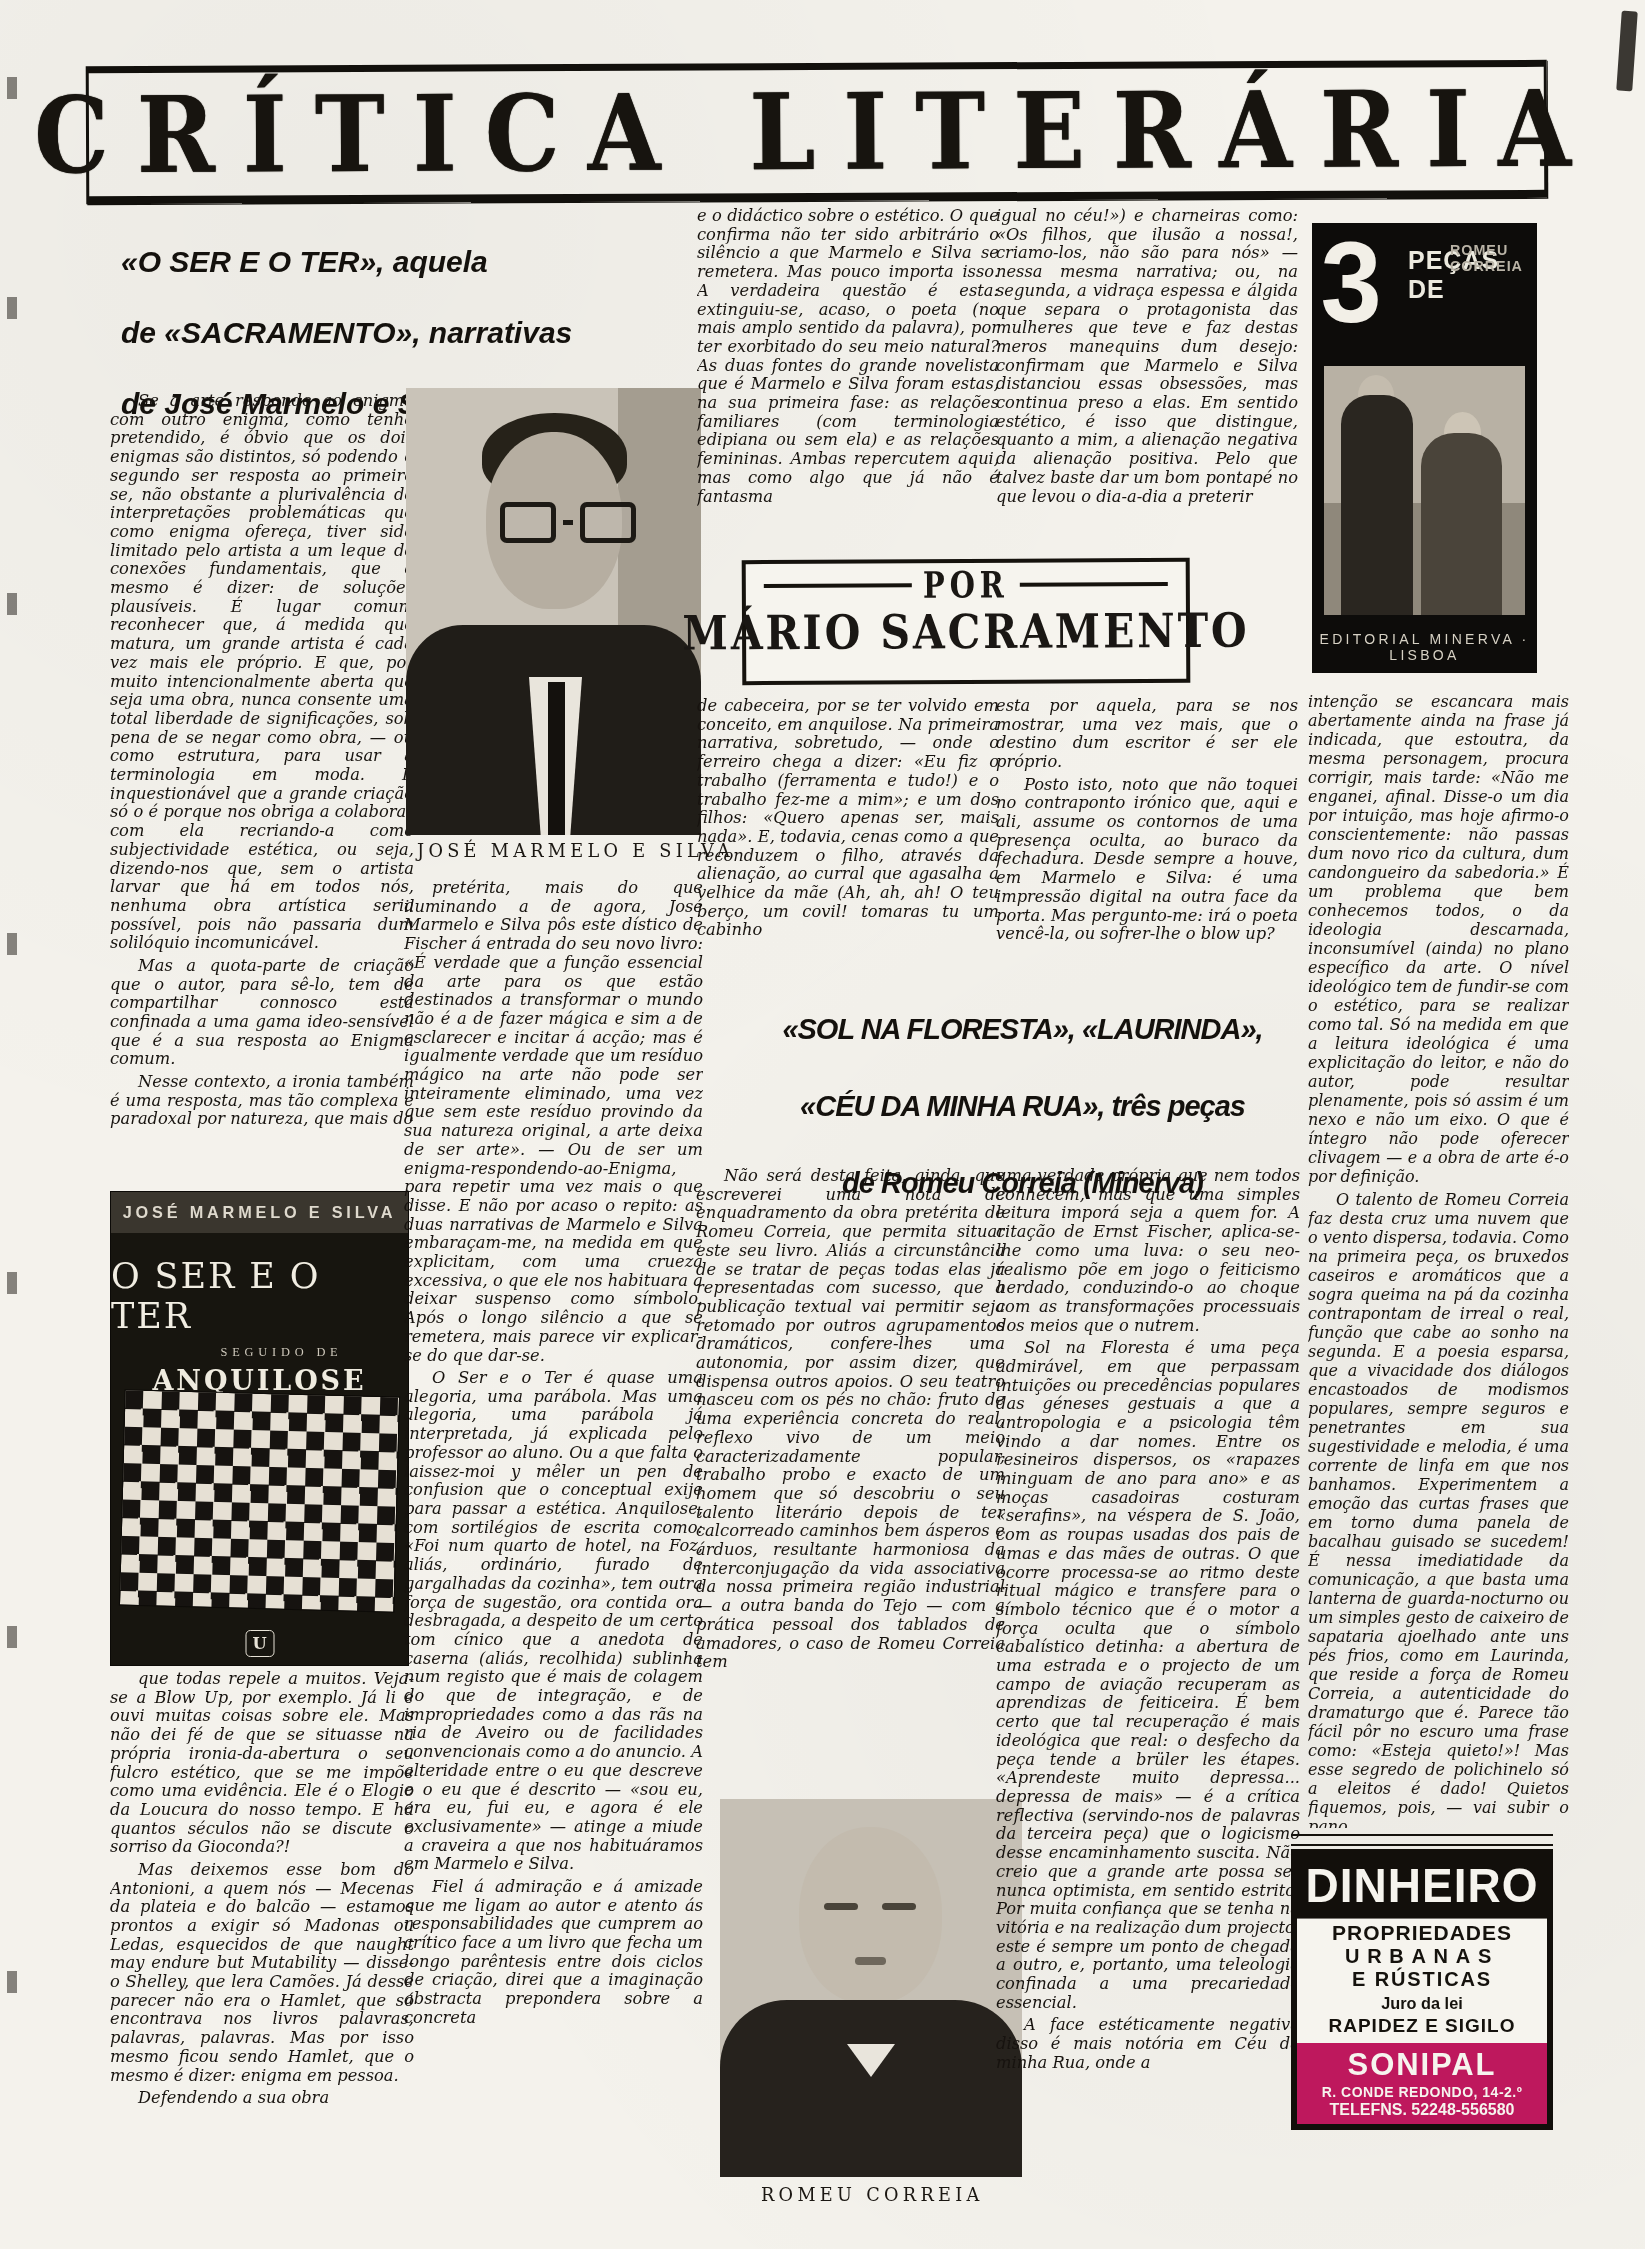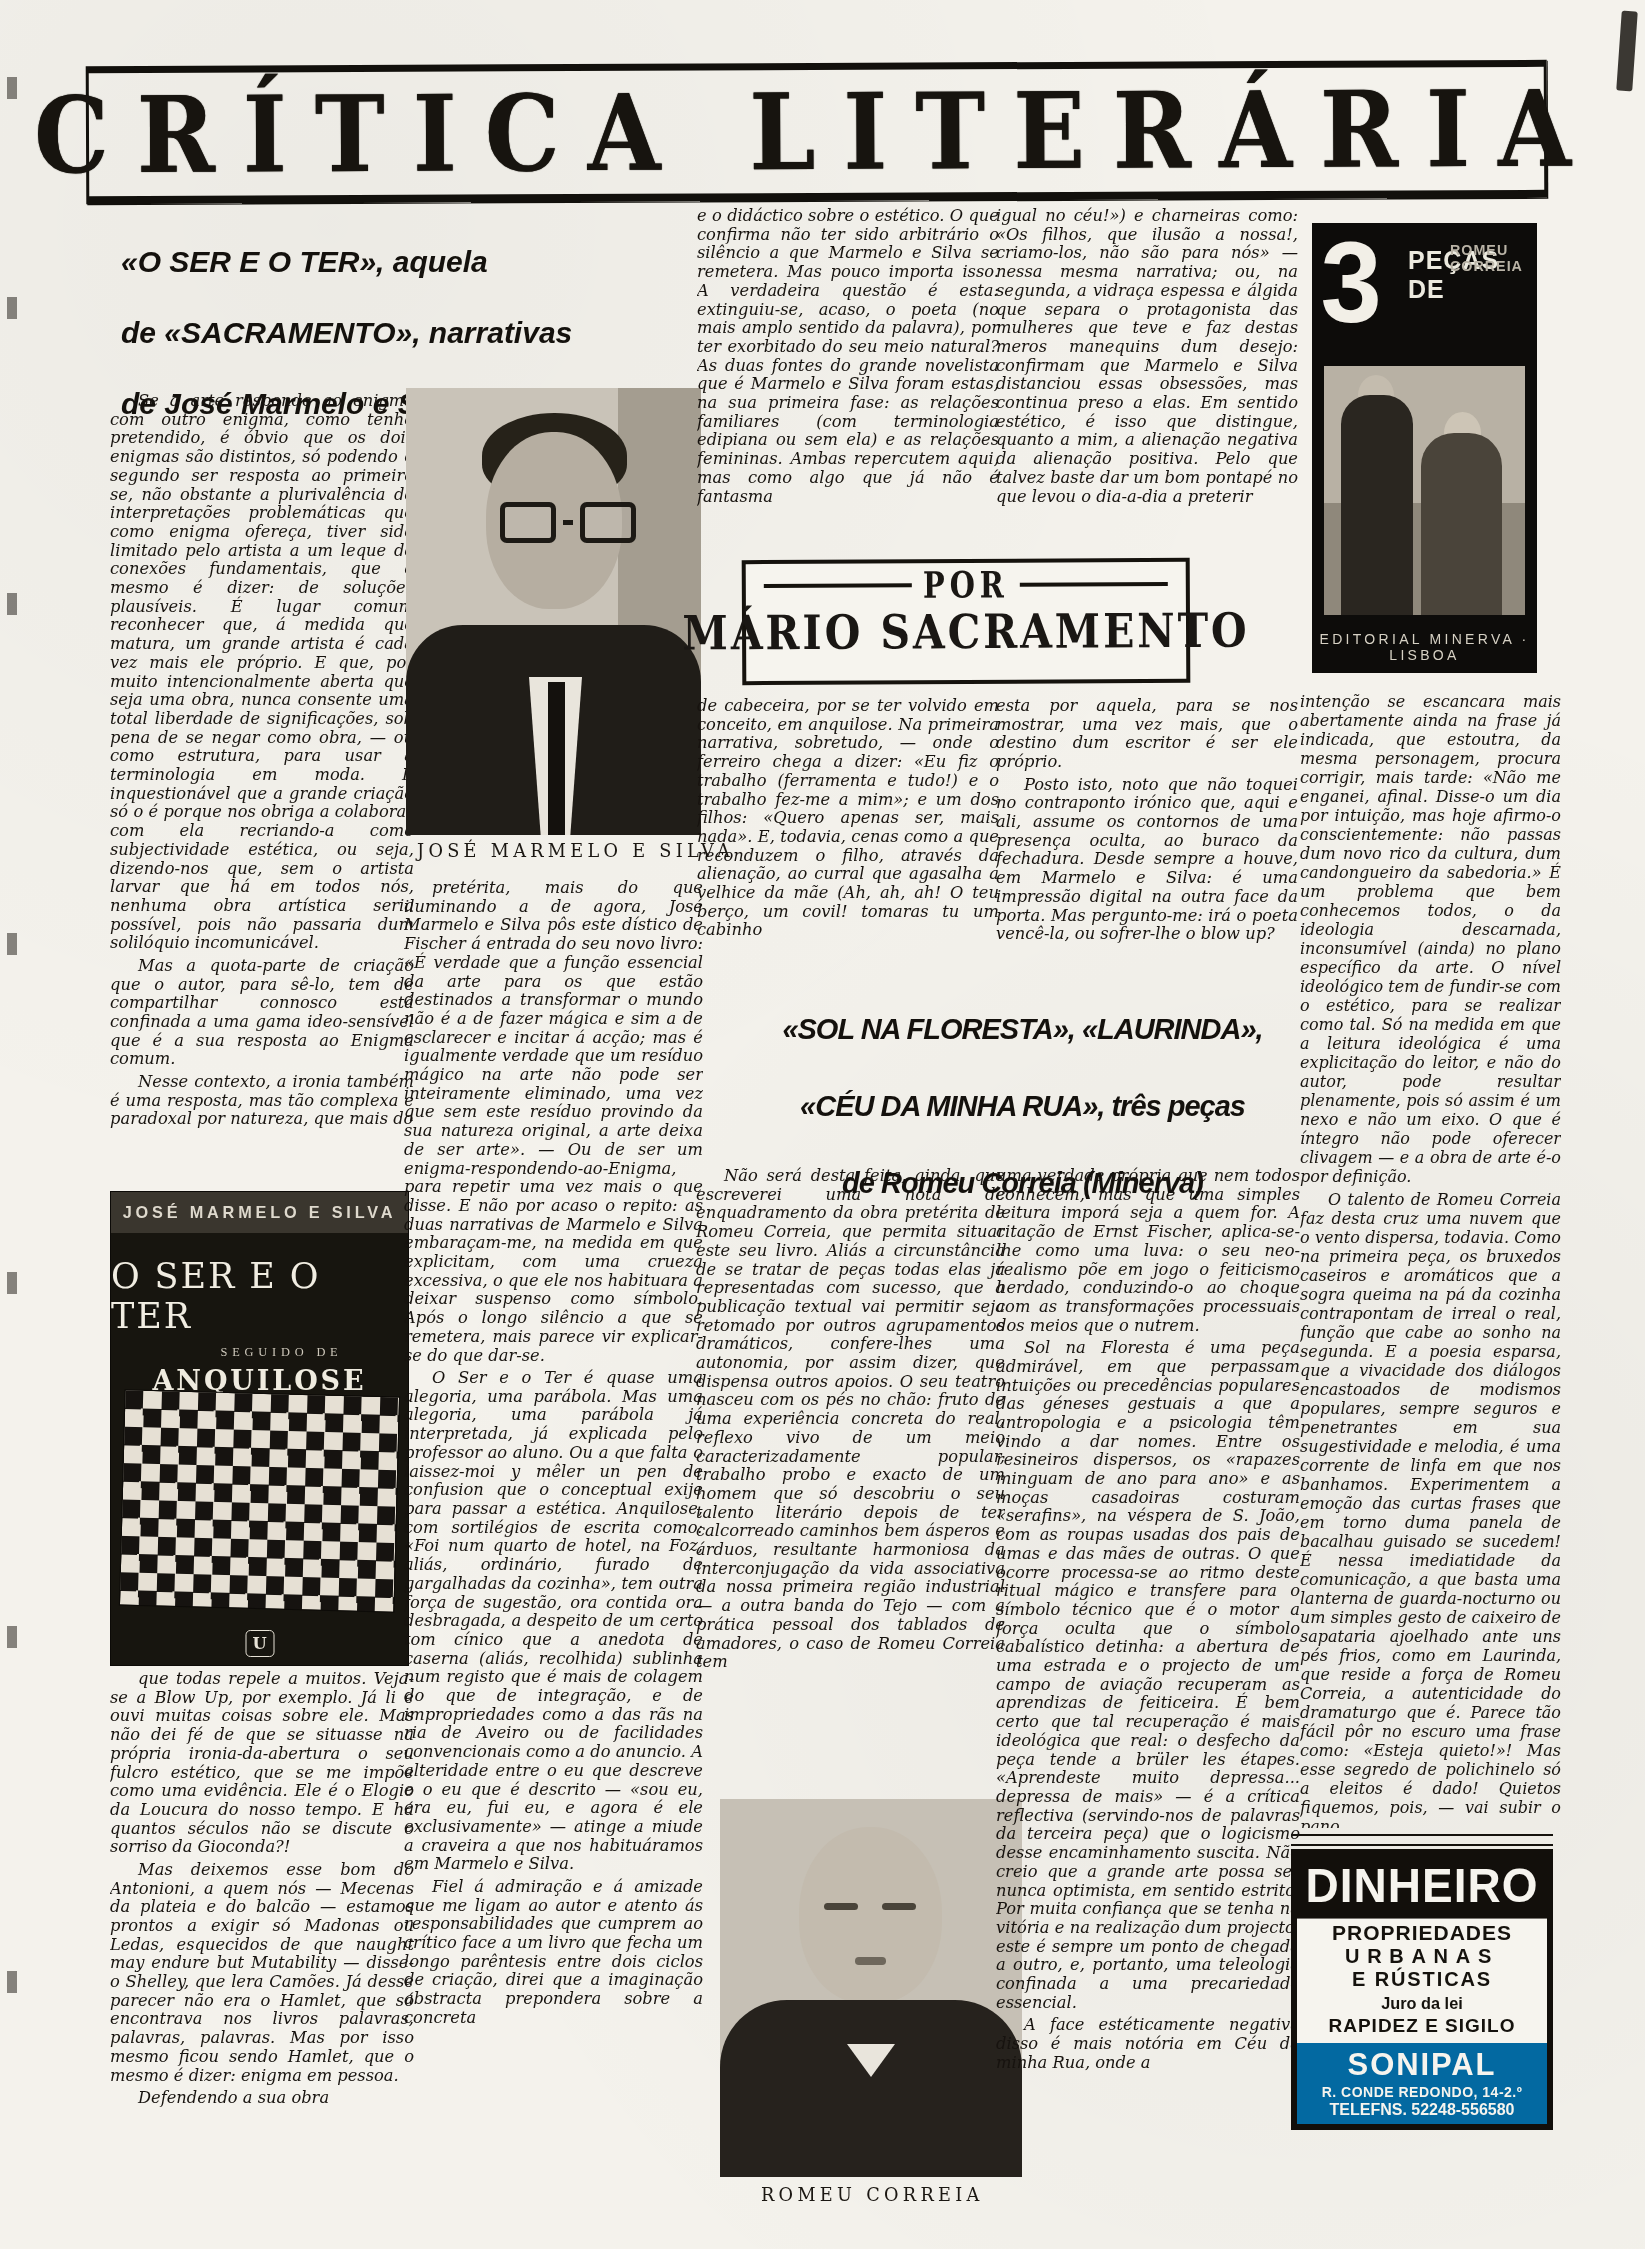--- a/index.html
+++ b/index.html
@@ -26,21 +26,21 @@
   .title1{left:121px;top:226px;width:579px;height:167px;font-size:30px;line-height:71px;
     white-space:nowrap;}
   .title2{left:774px;top:991px;width:497px;height:172px;font-size:29px;line-height:77px;
     text-align:center;white-space:nowrap;letter-spacing:-1px;}
 
   
   .body-text{font-family:"DejaVu Serif",serif;font-style:italic;font-size:16.3px;
     line-height:18.7px;text-align:justify;overflow:hidden;color:#17130f;}
   .body-text p{margin:0 0 3.8px 0;text-indent:28px;}
   .body-text p.first{text-indent:28px;}
-  .c5{font-size:16px;line-height:19px;}
+  .c5{font-size:16px;line-height:19px;margin-left:8px;}
 
   
   .por-box{left:742px;top:559px;width:448px;height:125px;border:4.8px solid #15120d;
     transform:rotate(-0.3deg);display:flex;flex-direction:column;align-items:center;
     justify-content:flex-start;padding-top:4.8px;box-sizing:border-box;background:#f6f4ee;}
   .por-row{display:flex;align-items:center;width:92%;gap:11.5px;}
   .por-rule{height:4.3px;background:#15120d;flex:1;}
   .por-word{font-family:"DejaVu Serif",serif;font-weight:bold;font-size:29px;
     letter-spacing:4.8px;transform:scaleY(1.25);}
   .por-name{font-family:"DejaVu Serif",serif;font-weight:bold;font-size:41px;
@@ -111,21 +111,21 @@
   .ad-d-title{background:#120f0b;color:#f6f4ee;font-family:"Liberation Sans",sans-serif;
     font-weight:bold;font-size:46px;text-align:center;letter-spacing:1px;
     transform:scaleY(1.05);padding:2.9px 0 4.8px 0;}
   .ad-d-mid{text-align:center;font-family:"Liberation Sans",sans-serif;font-weight:bold;
     color:#15120d;padding-top:4.8px;}
   .ad-l1{font-size:21px;letter-spacing:1px;}
   .ad-l2{font-size:20px;letter-spacing:7.7px;}
   .ad-l3{font-size:20px;letter-spacing:1.9px;}
   .ad-l4{font-size:16.3px;margin-top:2.9px;}
   .ad-l5{font-size:19px;margin-top:1.9px;letter-spacing:1px;}
-  .ad-d-bot{background:#0369a1;color:#f6f4ee;text-align:center;margin-top:5.7px;
+  .ad-d-bot{background:#be185d;color:#f6f4ee;text-align:center;margin-top:5.7px;
     font-family:"Liberation Sans",sans-serif;padding:3.8px 0 5.7px 0;}
   .ad-sonipal{font-weight:bold;font-size:31px;letter-spacing:1.9px;}
   .ad-addr{font-size:14px;font-weight:bold;letter-spacing:0.5px;margin-top:1px;}
   .ad-tel{font-size:16px;font-weight:bold;margin-top:1px;}
 
   
   .ad-alverca{left:1291px;top:2142px;width:262px;height:100px;
     font-family:"DejaVu Serif",serif;font-weight:bold;font-size:16.3px;line-height:22px;
     text-align:justify;color:#14110d;overflow:hidden;}
 

